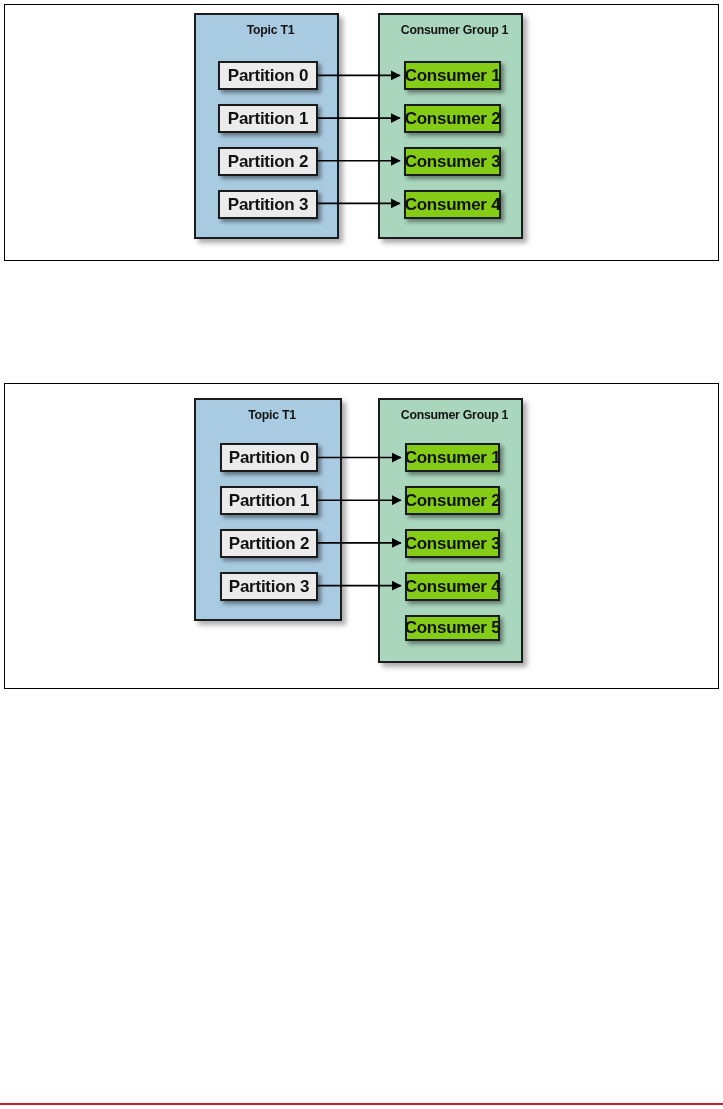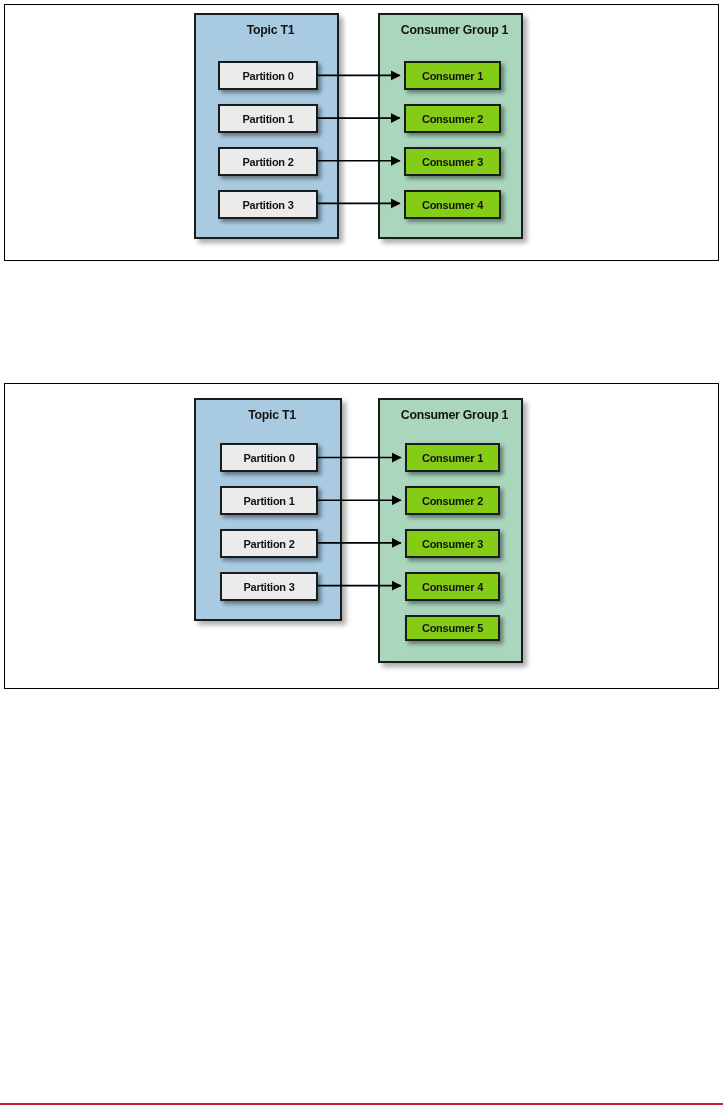--- a/index.html
+++ b/index.html
@@ -56,21 +56,21 @@
 
   
   .item-box {
     position: absolute;
     box-sizing: border-box;
     border: 2.1px solid #1b1b1b;
     box-shadow: 3px 3px 4px rgba(0,0,0,0.42);
     display: flex;
     align-items: center;
     justify-content: center;
-    font-size: 11px;
+    font-size: 17px;
     font-weight: 600;
     letter-spacing: -0.25px;
     color: #121212;
     white-space: nowrap;
     z-index: 3;
   }
   .item-box.partition { background: #ebebeb; }
   .item-box.consumer  { background: #84cc16; }
 
   

